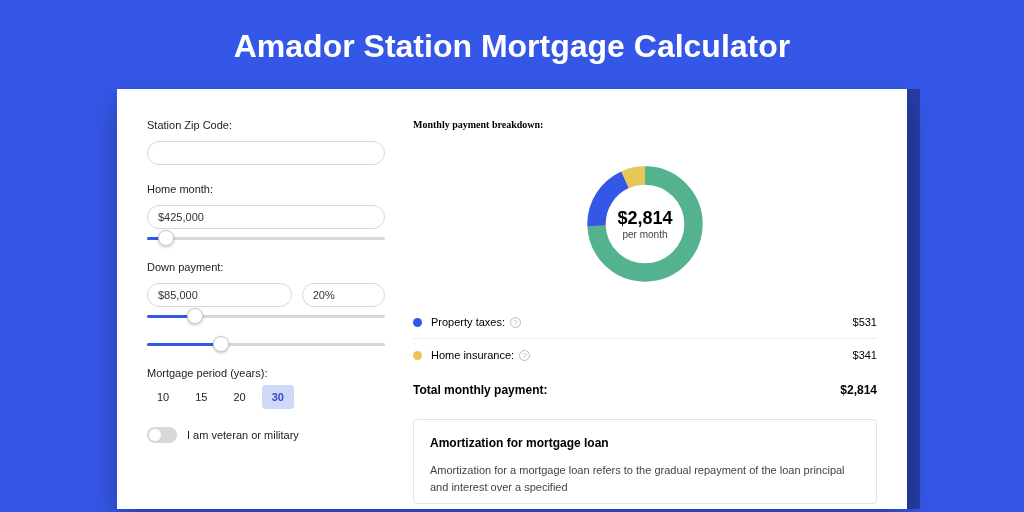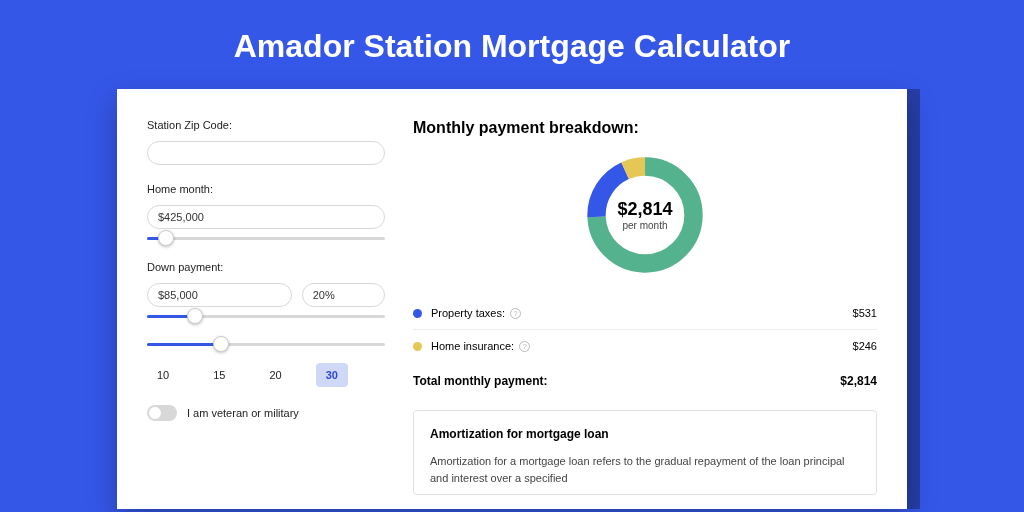--- a/index.html
+++ b/index.html
@@ -53,37 +53,37 @@
   .slider-fill {
     position:absolute; left:0; top:6px; height:3px;
     background:#3557e8; border-radius:2px;
   }
   .slider-thumb {
     position:absolute; top:-1px; width:16px; height:16px;
     background:#fff; border:1px solid #ccc; border-radius:50%;
     box-shadow:0 1px 3px rgba(0,0,0,.25);
     transform:translateX(-50%);
   }
-  .period-row { display:flex; gap:24px; margin-top:-4px; }
+  .period-row { display:flex; gap:6px; margin-top:-4px; }
   .period-btn {
     font-size:11px; padding:6px 10px; border:none; background:transparent;
     border-radius:4px; color:#222; cursor:pointer;
   }
   .period-btn.active{ background:#cfd8f6; color:#2f49c9; font-weight:600; }
   .toggle-row { display:flex; align-items:center; gap:10px; margin-top:18px;}
   .toggle {
     width:30px; height:16px; border-radius:10px; background:#d8d8d8;
     position:relative;
   }
   .toggle::after{
     content:""; position:absolute; left:2px; top:2px; width:12px; height:12px;
     background:#fff; border-radius:50%;
   }
   .toggle-label{ font-size:11px; color:#222;}
-  .section-title { font-size:16px; font-weight:700; margin-bottom:14px; }
+  .section-title { font-size:10px; font-weight:700; margin-bottom:30px;font-family:Liberation Serif, serif; }
   .donut-wrap { display:flex; justify-content:center; margin:4px 0 18px; }
   .donut { position:relative; width:128px; height:128px; }
   .donut svg{ width:128px; height:128px; transform:rotate(-90deg);}
   .donut-center{
     position:absolute; inset:0; display:flex; flex-direction:column;
     align-items:center; justify-content:center;
   }
   .donut-amt{ font-size:18px; font-weight:700; }
   .donut-sub{ font-size:10px; color:#444; }
   .legend-row{
@@ -150,20 +150,21 @@
       <div class="slider-thumb" style="left: 20%;"></div>
     </div>
 
     <div class="slider-track-wrap">
       <div class="slider-track"></div>
       <div class="slider-fill" style="width: 31%;"></div>
       <div class="slider-thumb" style="left: 31%;"></div>
     </div>
 
     <div class="field">
+      <div class="label">Mortgage period (years):</div>
       <div class="period-row">
           <button class="period-btn">10</button>
           <button class="period-btn">15</button>
           <button class="period-btn">20</button>
           <button class="period-btn active">30</button>
         </div>
     </div>
 
     <div class="toggle-row">
       <div class="toggle"></div>
@@ -195,21 +196,21 @@
         <div class="legend-row">
           <span class="swatch b"></span>
           <span>Property taxes:</span>
           <span class="info-icon">?</span>
           <span class="legend-val">$531</span>
         </div>
         <div class="legend-row">
           <span class="swatch y"></span>
           <span>Home insurance:</span>
           <span class="info-icon">?</span>
-          <span class="legend-val">$246</span>
+          <span class="legend-val">$341</span>
         </div>
       </div>
 
     <div class="total-row">
       <span>Total monthly payment:</span>
       <span class="legend-val">$2,814</span>
     </div>
 
     <div class="amort-box">
       <div class="amort-title">Amortization for mortgage loan</div>

